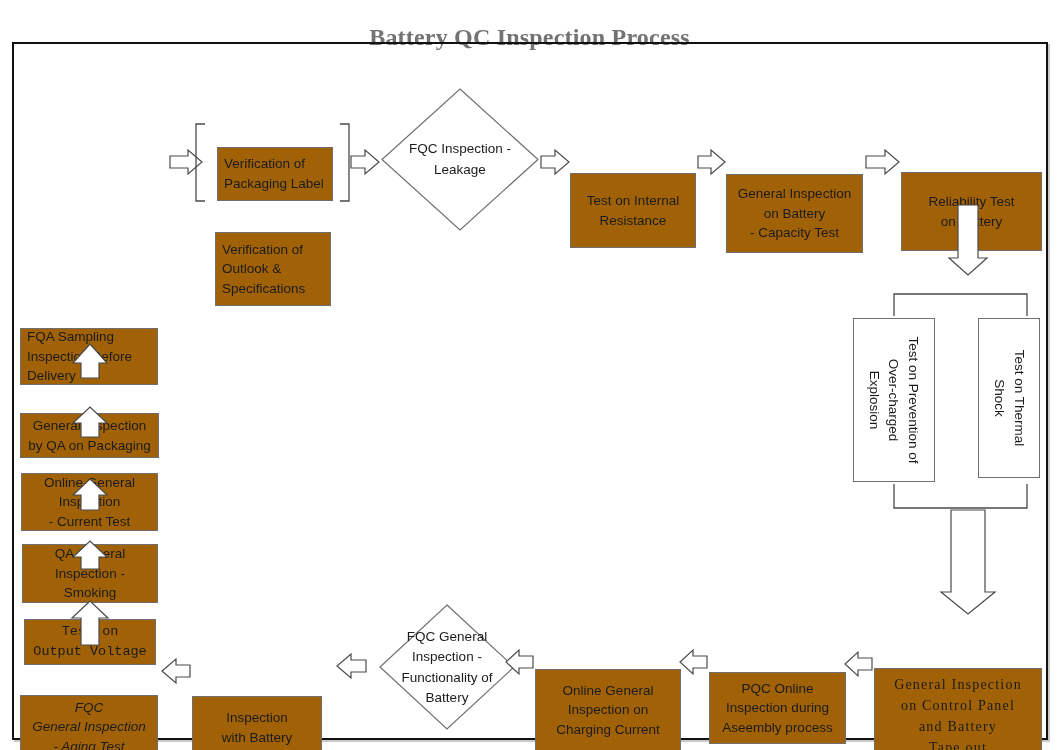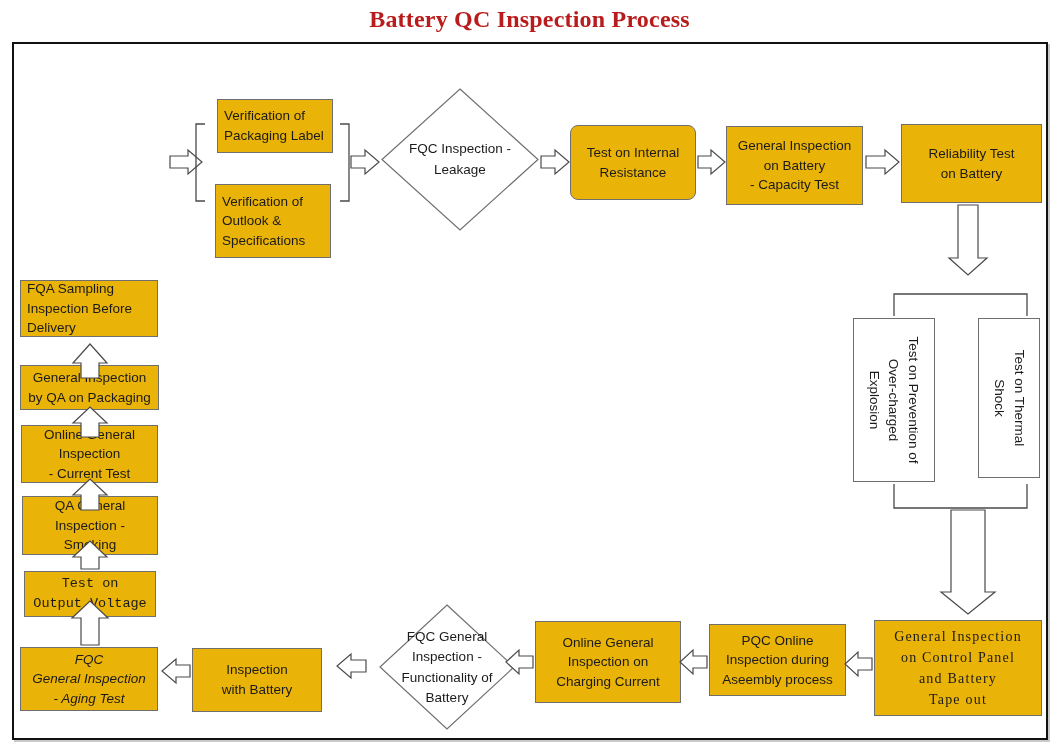--- a/index.html
+++ b/index.html
@@ -7,53 +7,54 @@
     width:1059px;height:750px;
     background:#ffffff;
     font-family:"Liberation Sans", sans-serif;
     color:#1b1b1b;
     position:relative;
     overflow:hidden;
   }
   #stage{position:absolute;left:0;top:0;width:1059px;height:750px;}
 
   .title{
-    position:absolute;left:0;top:6px;width:1059px;
+    position:absolute;left:0;top:24px;width:1059px;
     text-align:center;
     font-family:"Liberation Serif", serif;
     font-weight:bold;
     font-size:24px;
     letter-spacing:.2px;
-    color:#b91c1c;
+    color:#737373;
   }
 
   
   .frame{
     position:absolute;
     left:12px;top:42px;
     width:1036px;height:698px;
     border:2px solid #111;
     box-sizing:border-box;
     box-shadow:2px 2px 0 0 #c9c9c9;
   }
 
   
   .node{
     position:absolute;
     box-sizing:border-box;
     border:1px solid #6f6f6f;
-    background:#eab308;
+    background:#a16207;
     display:flex;
     align-items:center;
     justify-content:center;
     text-align:center;
     font-size:13.5px;
     line-height:1.45;
     padding:2px 4px;
     color:#1b1b1b;
+    margin-top:48px;
   }
   .node.left{justify-content:flex-start;text-align:left;padding-left:6px;}
   .node.rounded{border-radius:44px;}
   .node.mono{
     font-family:"Liberation Serif", serif;
     letter-spacing:1.2px;
     font-size:14px;
     line-height:1.5;
   }
 
@@ -119,21 +120,21 @@
     <span>Verification of<br>Outlook &amp;<br>Specifications</span>
   </div>
 
   <div class="diamond" style="left:381px;top:88px;width:158px;height:143px;">
     <svg class="dshape" viewBox="0 0 158 143" preserveAspectRatio="none">
       <polygon points="79,1 157,71.5 79,142 1,71.5" fill="#fff" stroke="#6f6f6f" stroke-width="1.2"></polygon>
     </svg>
     <div class="dlabel">FQC Inspection -<br>Leakage</div>
   </div>
 
-  <div class="node" style="left:570px;top:125px;width:126px;height:75px;border-radius:8px;">
+  <div class="node" style="left:570px;top:125px;width:126px;height:75px;">
     <span>Test on Internal<br>Resistance</span>
   </div>
 
   <div class="node" style="left:726px;top:126px;width:137px;height:79px;">
     <span>General Inspection<br>on Battery<br>- Capacity Test</span>
   </div>
 
   <div class="node" style="left:901px;top:124px;width:141px;height:79px;">
     <span>Reliability Test<br>on Battery</span>
   </div>

